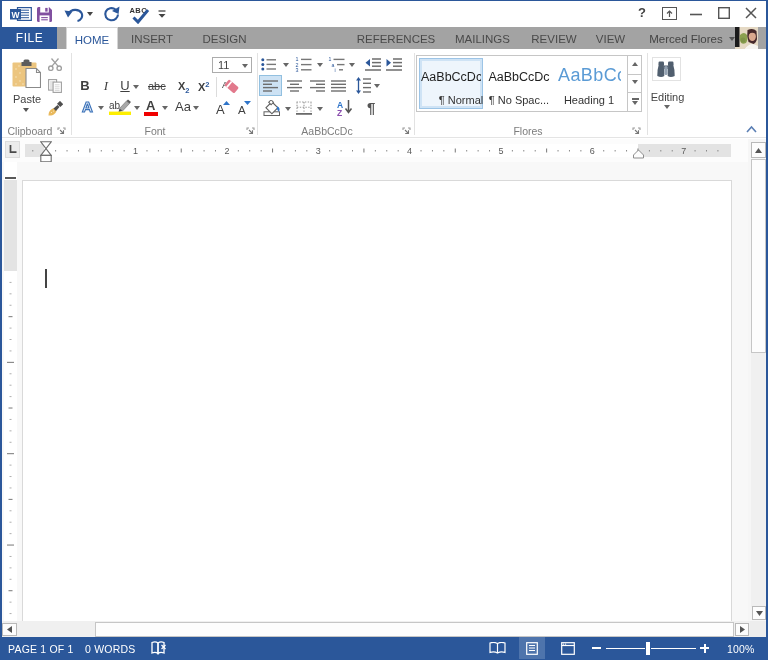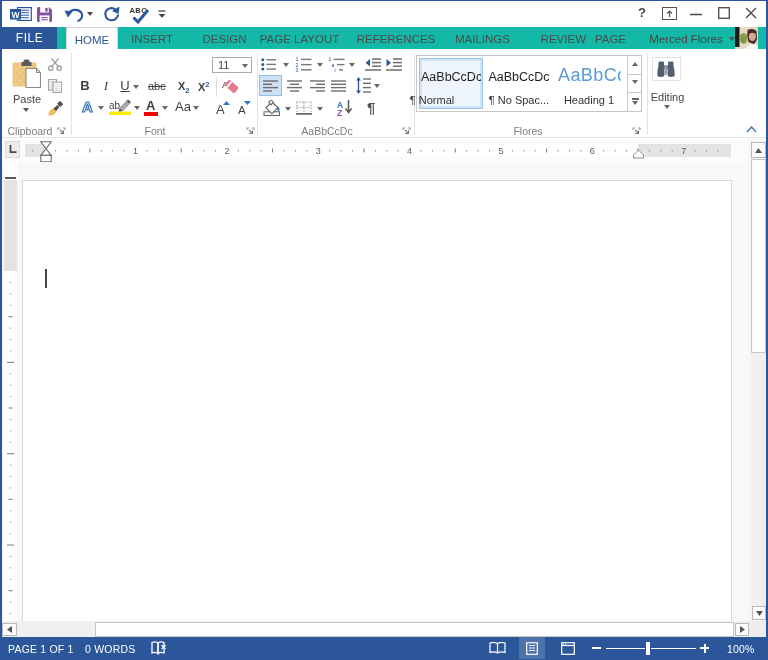--- a/index.html
+++ b/index.html
@@ -4,21 +4,21 @@
 <style>
 * { margin:0; padding:0; box-sizing:border-box; }
 html,body { width:768px; height:660px; overflow:hidden; }
 body { font-family:"Liberation Sans", sans-serif; position:relative; background:#fff; }
 .abs { position:absolute; }
 #frame { position:absolute; inset:0; border:1px solid #2b579a; border-left-width:2px; border-right-width:2px; pointer-events:none; z-index:50; }
 
 #titlebar { left:0; top:0; width:768px; height:27px; background:#fff; }
 #title { left:0; top:7px; width:768px; text-align:center; font-size:12px; color:#444; }
 
-#tabrow { left:0; top:27px; width:768px; height:22px; background:#14b8a6; }
+#tabrow { left:0; top:27px; width:768px; height:22px; background:#a3a3a3; }
 #filetab { left:2px; top:0; width:55px; height:22px; background:#2b579a; color:#fff; font-size:12px; text-align:center; line-height:23px; letter-spacing:0.5px; }
 .tab { top:0; height:22px; font-size:11.5px; color:#4a4a4a; text-align:center; line-height:24px; }
 #hometab { left:66px; width:52px; background:#fff; border:1px solid #d5d5d5; border-bottom:none; color:#2b579a; height:23px; }
 
 #ribbon { left:0; top:49px; width:768px; height:89px; background:#fff; border-bottom:1px solid #e4e4e4; }
 .gsep { top:4px; height:82px; width:1px; background:#e2e2e2; }
 .glabel { font-size:10.5px; color:#7c7c7c; top:76px; text-align:center; }
 .combo { border:1px solid #acacac; background:#fff; font-size:11px; color:#444; }
 .cdrop { position:absolute; right:3px; top:5px; }
 .darr { width:0; height:0; border-left:3.5px solid transparent; border-right:3.5px solid transparent; border-top:4px solid #666; display:block; position:absolute; top:0; left:0; }
@@ -101,25 +101,24 @@
   <svg class="abs" style="left:745px;top:7px;" width="12" height="12" viewBox="0 0 12 12">
       <path d="M1 1 L11 11 M11 1 L1 11" stroke="#555" stroke-width="1.5"></path>
     </svg>
 </div>
 
 <div id="tabrow" class="abs">
   <div id="filetab" class="abs">FILE</div>
   <div id="hometab" class="abs tab">HOME</div>
   <div class="abs tab" style="left:121px;width:62px;">INSERT</div>
   <div class="abs tab" style="left:193px;width:63px;">DESIGN</div>
-  <div class="abs tab" style="left:253px;width:93px;">PAGE LAYOUT</div>
   <div class="abs tab" style="left:352px;width:88px;">REFERENCES</div>
   <div class="abs tab" style="left:446px;width:73px;">MAILINGS</div>
-  <div class="abs tab" style="left:522px;width:64px;text-align:right;">REVIEW</div>
-  <div class="abs tab" style="left:587px;width:47px;">PAGE</div>
+  <div class="abs tab" style="left:522px;width:64px;">REVIEW</div>
+  <div class="abs tab" style="left:587px;width:47px;">VIEW</div>
   <div class="abs tab" style="left:644px;width:84px;color:#444;">Merced Flores</div>
   <span class="abs" style="left:729px;top:10px;">
       <span class="darr" style="border-top-color:#555;border-left-width:3px;border-right-width:3px;"></span>
     </span>
 
   <svg class="abs" style="left:735px;top:0px;" width="23" height="23" viewBox="0 0 23 23">
     <rect width="23" height="23" fill="#e5d9c4"></rect>
     <rect x="0" y="0" width="4.5" height="20" fill="#1b1b1b"></rect>
     <path d="M5 8 Q9 4 12 8 Q13.5 12 11 16 Q7 18 5.5 15 Q4 11 5 8 Z" fill="#8ba04f"></path>
     <circle cx="8" cy="13" r="2.5" fill="#7e9347"></circle>
@@ -406,21 +405,21 @@
       <path d="M3 3 L6.5 6.5 M6.5 3.2 L6.5 6.5 L3.2 6.5" fill="none" stroke="#777" stroke-width="1.1"></path>
     </svg>
   <svg class="abs" style="left:632px;top:78px;" width="9" height="9" viewBox="0 0 9 9">
       <path d="M1 3 L1 1 L3 1 M6 1 L8 1 L8 3" fill="none" stroke="#9a9a9a" stroke-width="1.1"></path>
       <path d="M3 3 L6.5 6.5 M6.5 3.2 L6.5 6.5 L3.2 6.5" fill="none" stroke="#777" stroke-width="1.1"></path>
     </svg>
 
   <div class="abs" style="left:416px;top:6px;width:226px;height:57px;background:#fff;border:1px solid #c6c6c6;"></div>
   <div class="abs" style="left:419px;top:9px;width:64px;height:51px;background:#eef5fc;border:1px solid #9cc4e6;box-shadow:inset 0 0 0 2px #cfe3f5;"></div>
   <div class="abs" style="left:421px;top:21px;width:60px;height:14px;font-size:12.5px;color:#1f1f1f;text-align:center;white-space:nowrap;overflow:hidden;">AaBbCcDc</div>
-  <div class="abs" style="left:404px;top:45px;width:56px;font-size:11px;color:#333;text-align:center;white-space:nowrap;">¶ Normal</div>
+  <div class="abs" style="left:433px;top:45px;width:56px;font-size:11px;color:#333;text-align:center;white-space:nowrap;">¶ Normal</div>
   <div class="abs" style="left:487px;top:21px;width:64px;height:14px;font-size:12.5px;color:#1f1f1f;text-align:center;white-space:nowrap;overflow:hidden;">AaBbCcDc</div>
   <div class="abs" style="left:486px;top:45px;width:66px;font-size:11px;color:#333;text-align:center;white-space:nowrap;overflow:hidden;">¶ No Spac...</div>
   <div class="abs" style="left:555px;top:16px;width:66px;height:20px;font-size:18px;color:#5b9bd5;text-align:left;padding-left:3px;letter-spacing:0.4px;white-space:nowrap;overflow:hidden;">AaBbCc</div>
   <div class="abs" style="left:556px;top:45px;width:66px;font-size:11px;color:#333;text-align:center;white-space:nowrap;">Heading 1</div>
 
   <div class="abs" style="left:627px;top:6px;width:15px;height:57px;border-left:1px solid #c6c6c6;"></div>
   <div class="abs" style="left:628px;top:25px;width:14px;height:1px;background:#c6c6c6;"></div>
   <div class="abs" style="left:628px;top:43px;width:14px;height:1px;background:#c6c6c6;"></div>
   <span class="abs" style="left:632px;top:13px;">
       <span class="darr" style="border-left-width:3px;border-right-width:3px;border-top:none;border-bottom:4px solid #666;"></span>

